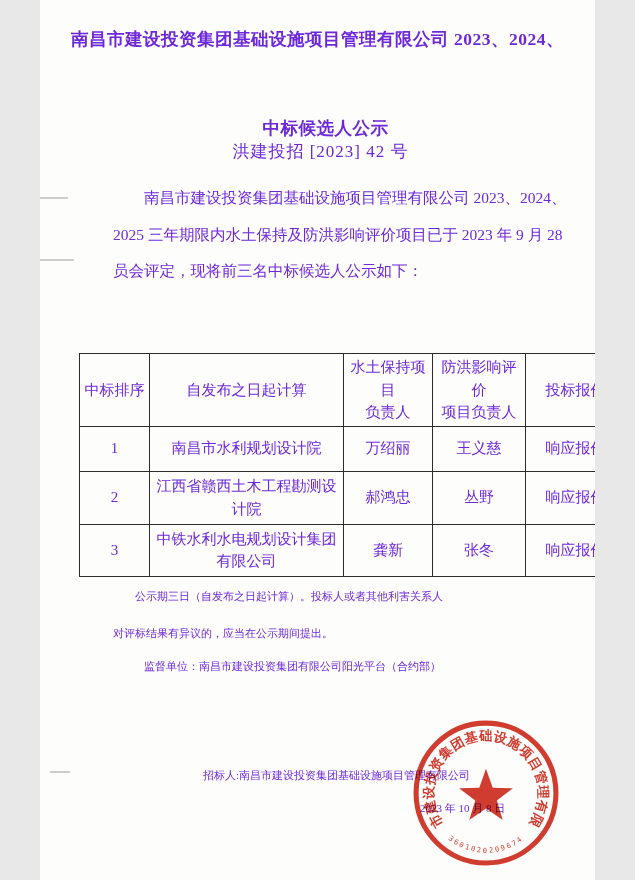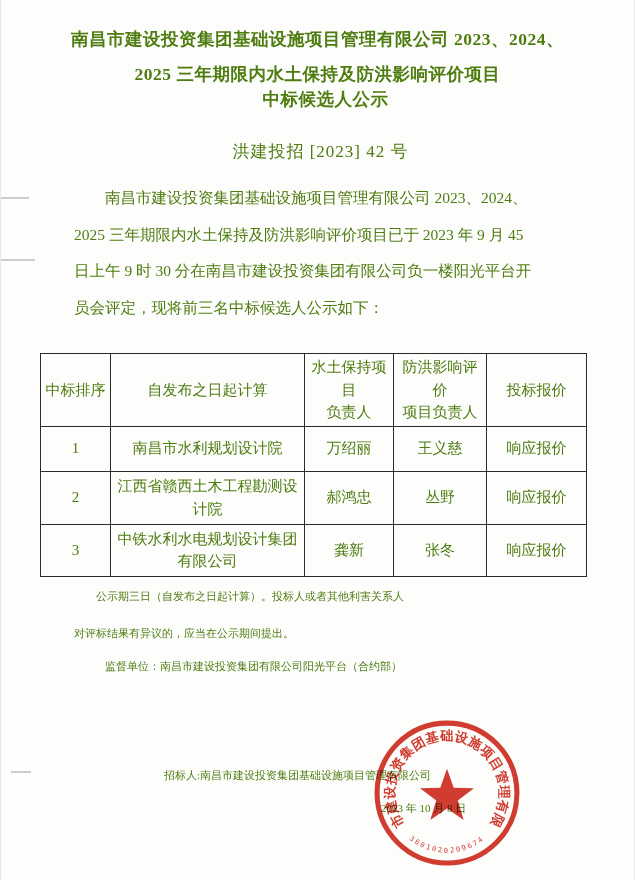--- a/index.html
+++ b/index.html
@@ -1,23 +1,23 @@
 <!DOCTYPE html>
 <html><head>
 <meta charset="utf-8">
 <style>
   html,body{margin:0;padding:0;background:#e8e8e8;}
   .page{
     position:relative;
-    width:633px;height:880px;
+    width:555px;height:880px;
     margin:0 auto;
     background:#fdfdfc;
     overflow:hidden;
     font-family:"Liberation Serif","DejaVu Serif",serif;
-    color:#4d7c0f;
+    color:#6d28d9;
   }
   .abs{position:absolute;}
   .centered{left:0;right:0;text-align:center;}
   .title-line{font-size:17.5px;font-weight:bold;letter-spacing:0.5px;}
   .doc-num{font-size:17px;font-weight:normal;letter-spacing:1px;}
   .body-block{left:73px;width:455px;font-size:15.5px;}
   .body-line{line-height:36.5px;white-space:nowrap;}
   .indent{text-indent:2em;}
   table.bid{
     border-collapse:collapse;
@@ -50,28 +50,26 @@
 </head>
 <body>
 
 <div class="page">
 
   <div class="abs noise" style="left:0;top:197px;width:28px;height:2px;"></div>
   <div class="abs noise" style="left:0;top:259px;width:34px;height:2px;"></div>
   <div class="abs noise" style="left:10px;top:771px;width:20px;height:2px;"></div>
 
   <div class="abs centered title-line" style="top:27px;">南昌市建设投资集团基础设施项目管理有限公司 2023、2024、</div>
-  <div class="abs centered title-line" style="top:62px;">2025 三年期限内水土保持及防洪影响评价项目</div>
-  <div class="abs centered title-line" style="top:87px;padding-left:16px;">中标候选人公示</div>
+  <div class="abs centered title-line" style="top:116px;padding-left:16px;">中标候选人公示</div>
   <div class="abs centered doc-num" style="top:140px;margin-left:6px;">洪建投招 [2023] 42 号</div>
 
   <div class="abs body-block" style="top:180px;">
     <div class="body-line indent">南昌市建设投资集团基础设施项目管理有限公司 2023、2024、</div>
-    <div class="body-line">2025 三年期限内水土保持及防洪影响评价项目已于 2023 年 9 月 45</div>
-    <div class="body-line">日上午 9 时 30 分在南昌市建设投资集团有限公司负一楼阳光平台开</div>
+    <div class="body-line">2025 三年期限内水土保持及防洪影响评价项目已于 2023 年 9 月 28</div>
     <div class="body-line">员会评定，现将前三名中标候选人公示如下：</div>
   </div>
 
   <div class="abs" style="left:39px;top:353px;">
     <table class="bid">
       <colgroup>
         <col style="width:70px">
           <col style="width:194px">
           <col style="width:89px">
           <col style="width:93px">

